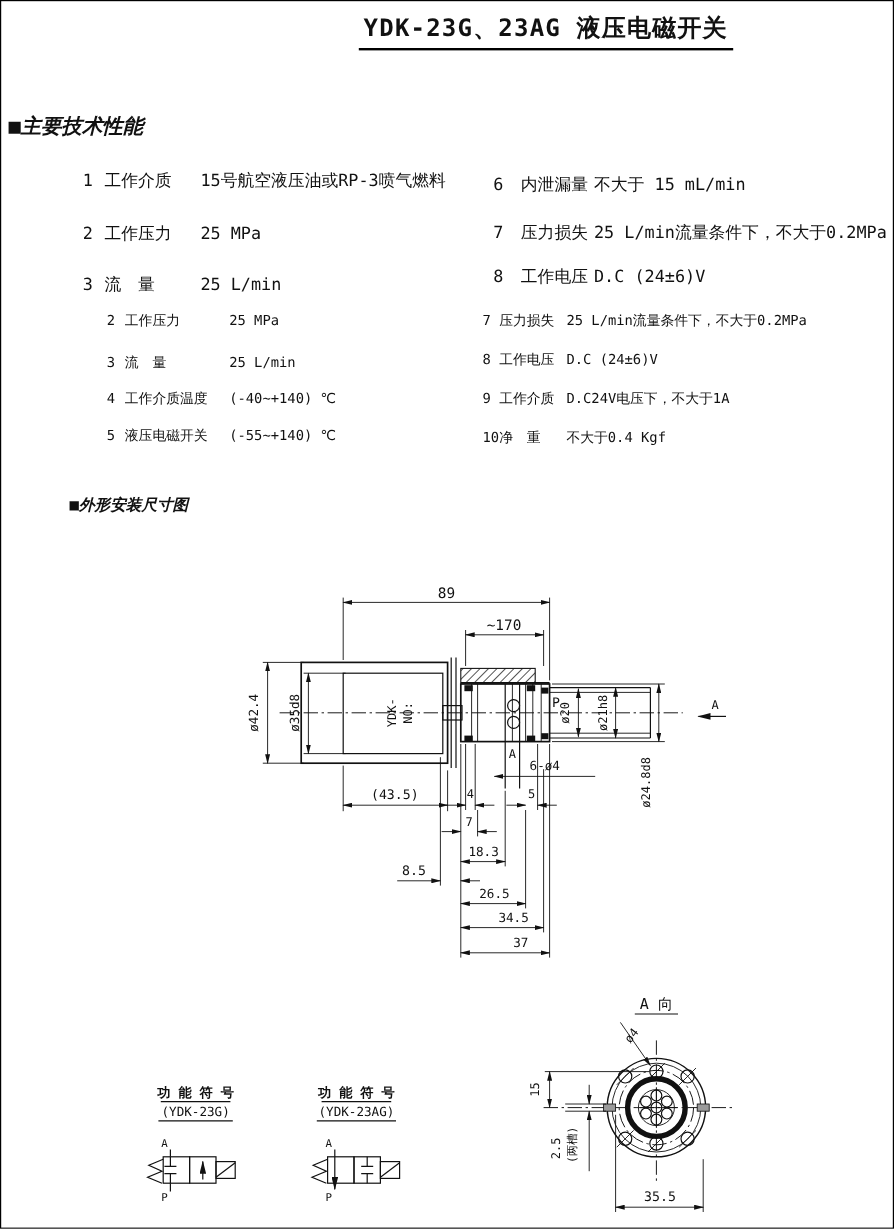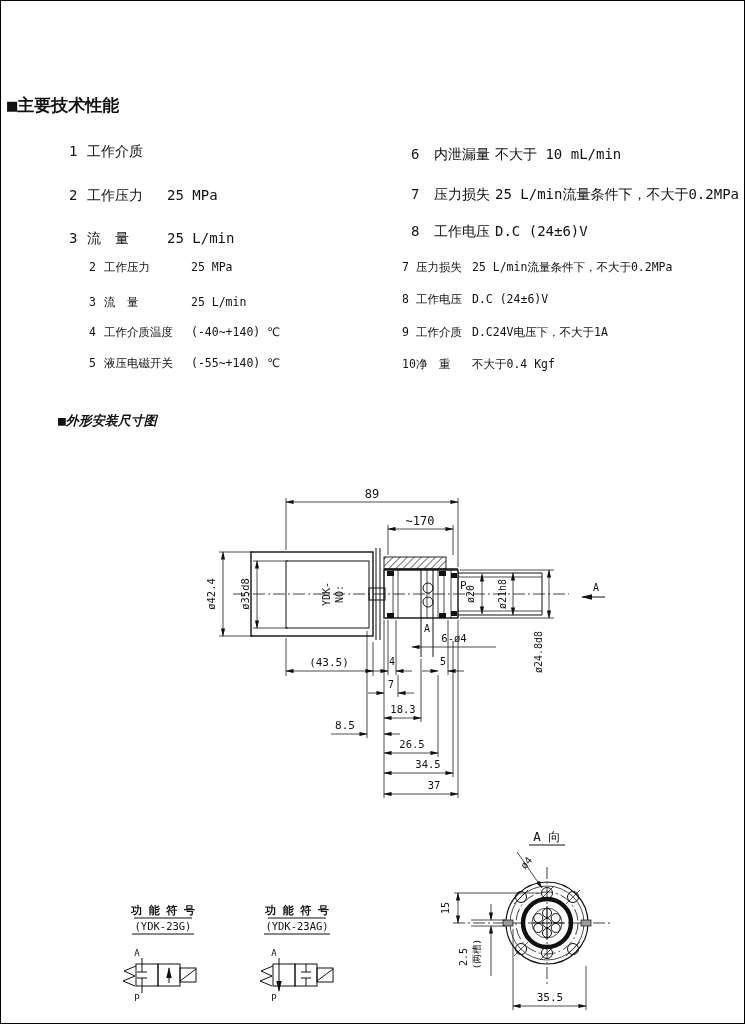--- a/index.html
+++ b/index.html
@@ -7,21 +7,21 @@
     position:relative;width:745px;height:1024px;background:#fff;
     font-family:"DejaVu Sans Mono","DejaVu Sans","Liberation Sans",sans-serif;
     color:#111;overflow:hidden;border:1px solid #000;box-sizing:border-box;
   }
   .abs{position:absolute;}
   #title{
     left:298px;top:9px;font-size:20px;font-weight:bold;letter-spacing:1px;
     border-bottom:2px solid #000;padding:0 4px 3px 4px;white-space:pre;
   }
   .sec{font-weight:bold;white-space:pre;}
-  #sec-tech{left:6px;top:93px;font-size:17px;}
+  #sec-tech{left:6px;top:93px;font-size:17px;font-style:italic;}
   #sec-dims{left:57px;top:411px;font-size:13px;font-style:italic;}
   .row{position:absolute;display:flex;white-space:pre;line-height:1.15;}
   .big{font-size:14px;}
   .small{font-size:11.5px;}
   .num{display:inline-block;}
   .big .num{width:18px;}
   .small .num{width:15px;}
   .lbl{display:inline-block;}
   .lbl.gl{width:80px;}
   .lbl.gr{width:66px;text-align:center;}
@@ -33,35 +33,36 @@
   svg .md{stroke:#111;stroke-width:1;fill:none;}
   svg .th{stroke:#111;stroke-width:0.75;fill:none;}
   svg .cl{stroke:#111;stroke-width:0.8;fill:none;stroke-dasharray:12 3 2 3;}
   svg .seal{fill:#111;stroke:none;}
 </style>
 </head>
 <body>
 
 <div id="page">
 
+  <div class="abs" id="title">YDK-23G、23AG 液压电磁开关</div>
 
   <div class="abs sec" id="sec-tech">■主要技术性能</div>
 
   <div class="row big" style="left:68px;top:142px">
-    <span class="num">1</span><span class="lbl gl">工作介质</span>
+    <span class="num">1</span><span class="lbl gl">工作介质</span><span class="val">15号航空液压油或RP-3喷气燃料</span>
   </div>
   <div class="row big" style="left:68px;top:186px">
     <span class="num">2</span><span class="lbl gl">工作压力</span><span class="val">25 MPa</span>
   </div>
   <div class="row big" style="left:68px;top:229px">
     <span class="num">3</span><span class="lbl gl">流　量</span><span class="val">25 L/min</span>
   </div>
 
   <div class="row big" style="left:410px;top:145px">
-    <span class="num">6</span><span class="lbl gr">内泄漏量</span><span class="val">不大于 10 mL/min</span>
+    <span class="num">6</span><span class="lbl gr">内泄漏量</span><span class="val">不大于 15 mL/min</span>
   </div>
   <div class="row big" style="left:410px;top:185px">
     <span class="num">7</span><span class="lbl gr">压力损失</span><span class="val">25 L/min流量条件下，不大于0.2MPa</span>
   </div>
   <div class="row big" style="left:410px;top:222px">
     <span class="num">8</span><span class="lbl gr">工作电压</span><span class="val">D.C (24±6)V</span>
   </div>
 
   <div class="row small" style="left:88px;top:260px">
     <span class="num">2</span><span class="lbl sl">工作压力</span><span class="val">25 MPa</span>

